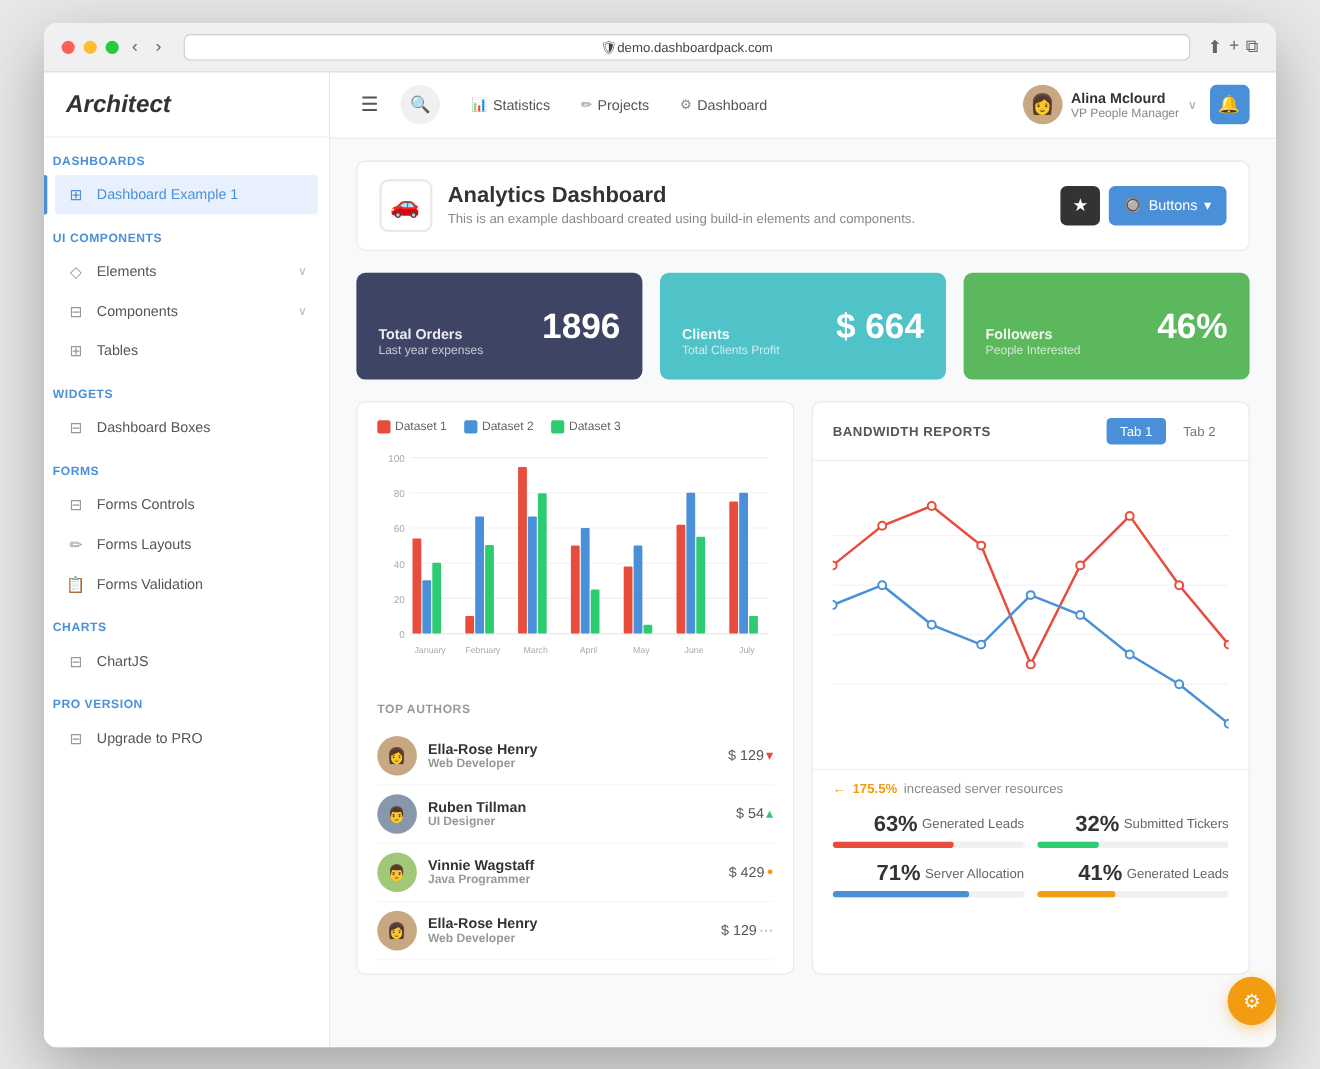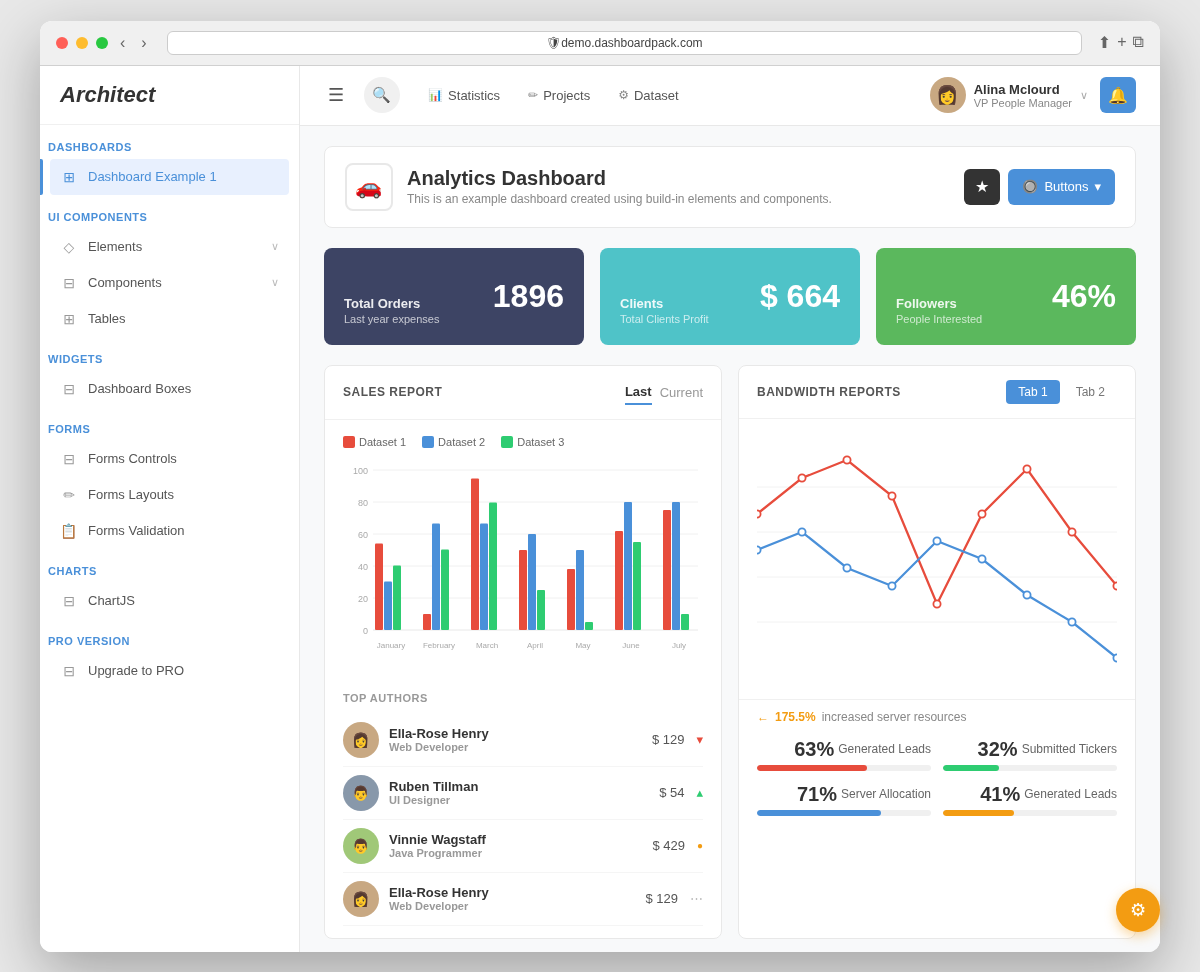--- a/index.html
+++ b/index.html
@@ -327,21 +327,21 @@
       border-radius: 50%;
       background: #ddd;
       display: flex; align-items: center; justify-content: center;
       font-size: 14px;
       color: #888;
       flex-shrink: 0;
       overflow: hidden;
     }
     .author-name { font-size: 13px; font-weight: 600; color: #333; }
     .author-role { font-size: 11px; color: #999; font-weight: bold; }
-    .author-amount { margin-left: auto; font-size: 13px; color: #555; display: flex; align-items: center; gap: 12px; }
+    .author-amount { margin-left: auto; font-size: 13px; color: #555; display: flex; align-items: center; gap: 2px; }
     .trend-down { color: #e74c3c; }
     .trend-up { color: #2ecc71; }
     .trend-dot { color: #f39c12; font-size: 10px; }
 
     
     .bandwidth-chart {
       padding: 16px 18px;
       height: 280px;
     }
     .bandwidth-svg { width: 100%; height: 100%; }
@@ -509,21 +509,21 @@
           <button class="nav-link">
             <span class="icon">📊</span>
             <span>Statistics</span>
           </button>
           <button class="nav-link">
             <span class="icon">✏</span>
             <span>Projects</span>
           </button>
           <button class="nav-link">
             <span class="icon">⚙</span>
-            <span>Dataset</span>
+            <span>Dashboard</span>
           </button>
         </div>
         <div class="nav-right">
           <div class="user-info">
             <div class="user-avatar">👩</div>
             <div class="user-details">
               <div class="user-name">Alina Mclourd</div>
               <div class="user-role">VP People Manager</div>
             </div>
             <span class="user-chevron">∨</span>
@@ -572,27 +572,20 @@
               <div class="stat-label">Followers</div>
               <div class="stat-sub">People Interested</div>
             </div>
             <div class="stat-value">46%</div>
           </div>
         </div>
 
         <div class="content-grid">
 
           <div class="card">
-            <div class="card-header">
-              <span class="card-title">SALES REPORT</span>
-              <div class="sales-tabs">
-                <button class="sales-tab active">Last</button>
-                <button class="sales-tab">Current</button>
-              </div>
-            </div>
             <div class="chart-container">
               <div class="chart-legend">
                 <div class="legend-item">
                   <div class="legend-dot" style="background:#e74c3c"></div>
                   <span>Dataset 1</span>
                 </div>
                 <div class="legend-item">
                   <div class="legend-dot" style="background:#4a90d9"></div>
                   <span>Dataset 2</span>
                 </div>

